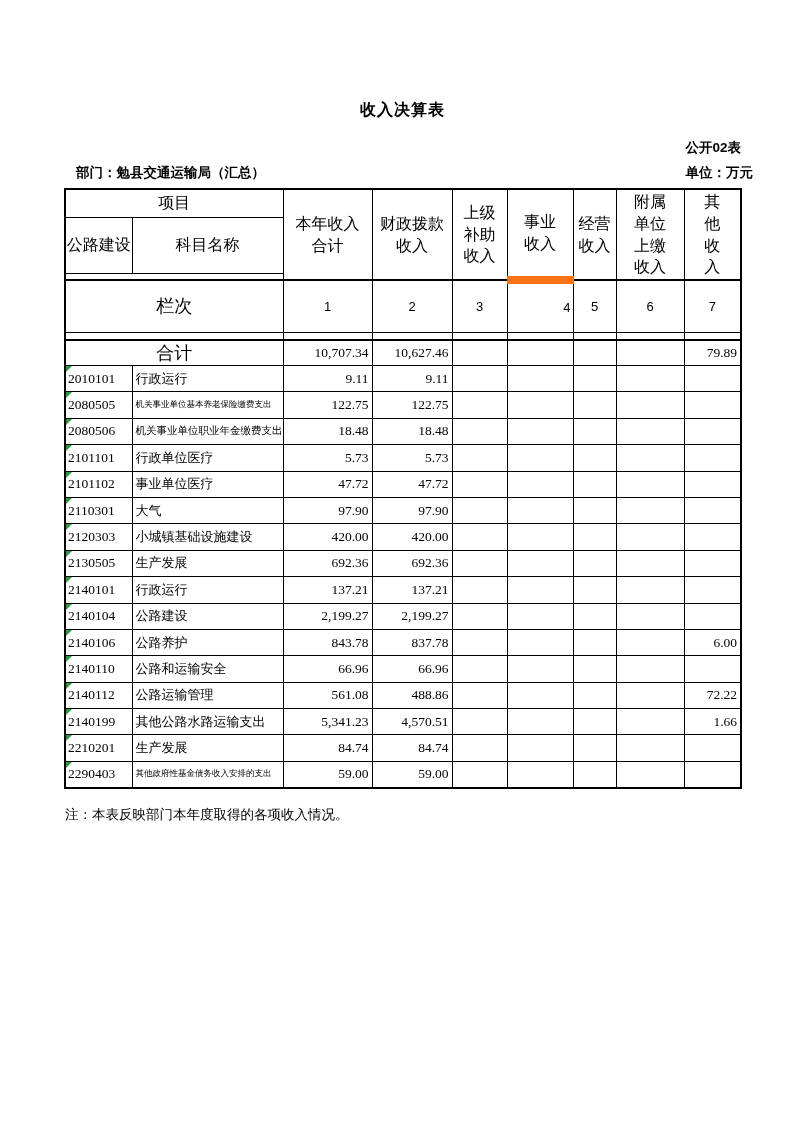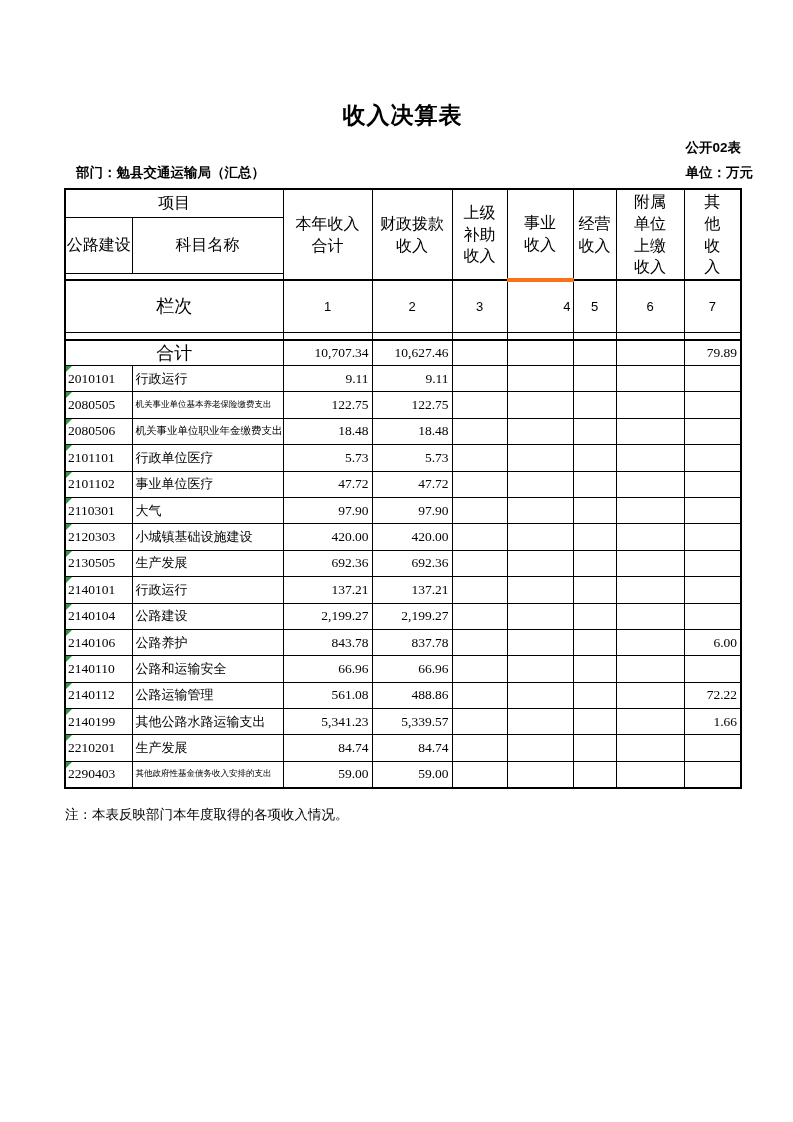--- a/index.html
+++ b/index.html
@@ -4,21 +4,21 @@
 <style>
   html,body{margin:0;padding:0;}
   body{
     width:793px;height:1122px;position:relative;background:#ffffff;
     font-family:"Liberation Serif","DejaVu Serif",serif;color:#000;
     overflow:hidden;
   }
   .title{
     position:absolute;left:64px;top:100px;width:677px;
     text-align:center;font-family:"Liberation Sans","DejaVu Sans",sans-serif;
-    font-weight:bold;font-size:23px;letter-spacing:1px;
+    font-weight:bold;font-size:16px;letter-spacing:1px;
   }
   .meta-code{
     position:absolute;left:64px;top:139px;width:677px;text-align:right;
     font-family:"Liberation Sans","DejaVu Sans",sans-serif;font-weight:bold;font-size:13.5px;
   }
   .meta-row{
     position:absolute;left:76px;top:164px;width:677px;
     font-family:"Liberation Sans","DejaVu Sans",sans-serif;font-weight:bold;font-size:13.5px;
   }
   .meta-row .dept{float:left;}
@@ -31,21 +31,21 @@
   td,th{border:1px solid #000;padding:0;overflow:hidden;}
   th{font-weight:normal;}
   
   .hdr{
     font-family:"Liberation Sans","DejaVu Sans",sans-serif;font-size:16px;
     text-align:center;vertical-align:middle;word-break:break-all;line-height:1.35;
   }
   .hc1{padding:12px 8px;border-bottom:2px solid #000;}
   .hc2{padding:0 3px;border-bottom:2px solid #000;}
   .hc3{padding:0 6px;border-bottom:2px solid #000;}
-  .hc4{padding:0 13px;border-bottom:4px solid #f97316;}
+  .hc4{padding:0 13px;border-bottom:8px solid #f97316;}
   .hc5{padding:0 5px;border-bottom:2px solid #000;}
   .hc6{padding:0 12px;border-bottom:2px solid #000;}
   .hc7{padding:0 12px;border-bottom:2px solid #000;}
   tr.r-project{height:28px;}
   tr.r-subject{height:56px;}
   tr.r-sp1{height:7px;}
   tr.r-lanci{height:52px;}
   tr.r-sp2{height:8px;}
   tr.r-total{height:25px;}
   tr.r-data{height:26.4px;}
@@ -297,21 +297,21 @@
     <td class="val"></td>
     <td class="val"></td>
     <td class="val"></td>
     <td class="val"></td>
     <td class="val">72.22</td>
   </tr>
   <tr class="r-data">
     <td class="code"><i class="tri" style="border-top-color: rgb(46, 155, 62);"></i><span>2140199</span></td>
     <td class="name">其他公路水路运输支出</td>
     <td class="val">5,341.23</td>
-    <td class="val">5,339.57</td>
+    <td class="val">4,570.51</td>
     <td class="val"></td>
     <td class="val"></td>
     <td class="val"></td>
     <td class="val"></td>
     <td class="val">1.66</td>
   </tr>
   <tr class="r-data">
     <td class="code"><i class="tri" style="border-top-color: rgb(46, 155, 62);"></i><span>2210201</span></td>
     <td class="name">生产发展</td>
     <td class="val">84.74</td>

